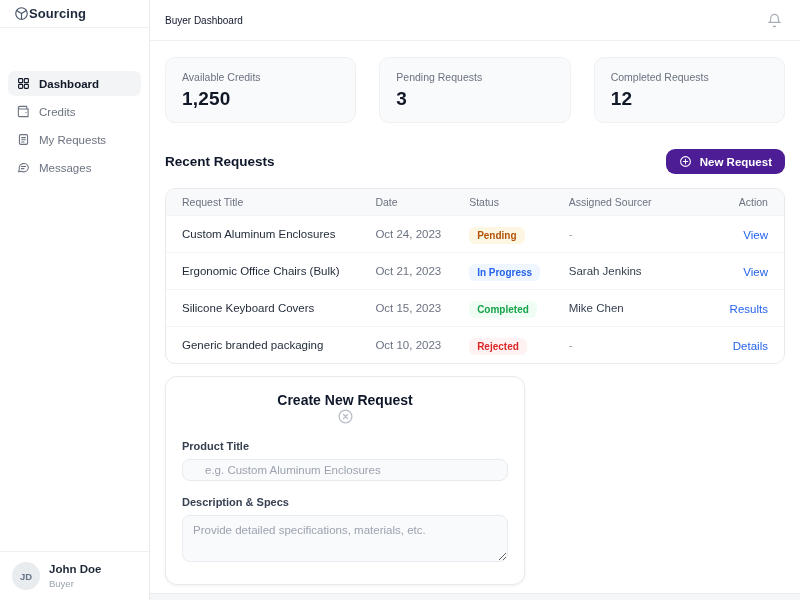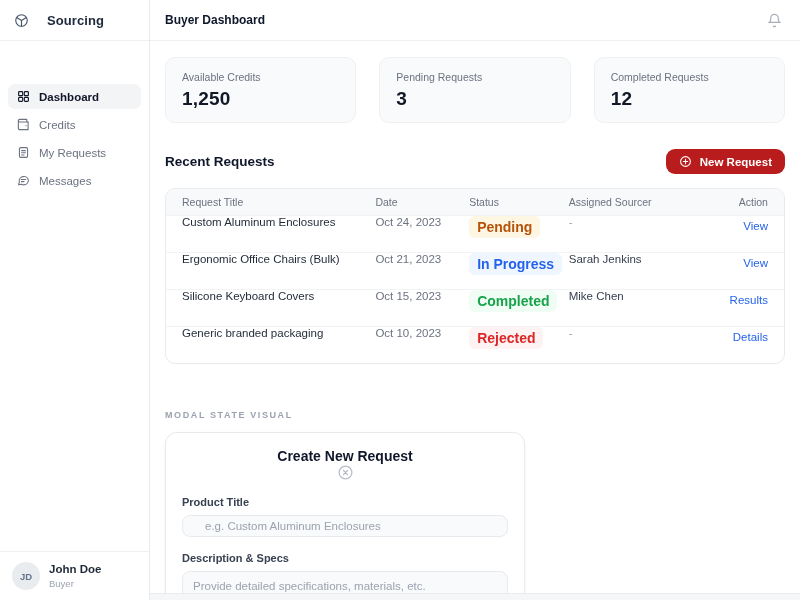--- a/index.html
+++ b/index.html
@@ -3,71 +3,71 @@
 <meta charset="utf-8">
 <style>
   * { box-sizing: border-box; }
   html,body { margin:0; padding:0; width:800px; height:600px; overflow:hidden;
     background:#fff; font-family:"Liberation Sans","DejaVu Sans",sans-serif; }
   .app { display:flex; width:800px; height:600px; }
 
   
   .sidebar { width:150px; min-width:150px; border-right:1px solid #e9ecef;
     display:flex; flex-direction:column; background:#fff; }
-  .logo-row { height:41px; display:flex; align-items:center; gap:18px; padding:0 14px;
+  .logo-row { height:28px; display:flex; align-items:center; gap:0; padding:0 14px;
     border-bottom:1px solid #eef0f3; }
   .logo-row svg { width:15px; height:15px; color:#475569; flex:0 0 auto; }
   .brand { font-size:13px; font-weight:700; color:#1e293b; letter-spacing:.1px; }
   .nav { padding:11px 8px; display:flex; flex-direction:column; gap:3px; }
   .nav-item { display:flex; align-items:center; gap:9px; height:25px; padding:0 9px;
     border-radius:7px; color:#6b7280; font-size:11.5px; cursor:pointer; }
   .nav-item.active { background:#f3f4f6; color:#111827; font-weight:600;margin-top:32px; }
   .nav-item svg { width:13px; height:13px; flex:0 0 auto; }
   .sidebar-spacer { flex:1; }
   .user-row { border-top:1px solid #eef0f3; padding:10px 12px; display:flex; gap:9px; align-items:center; }
   .avatar { width:28px; height:28px; border-radius:50%; background:#e9ecef; color:#64748b;
     font-size:9.5px; font-weight:700; display:flex; align-items:center; justify-content:center; flex:0 0 auto; }
   .user-name { font-size:11.5px; font-weight:600; color:#1f2937; line-height:1.2; }
   .user-role { font-size:9.5px; color:#9ca3af; margin-top:2px; }
 
   
   .main { flex:1; display:flex; flex-direction:column; position:relative; overflow:hidden; }
   .topbar { height:41px; min-height:41px; border-bottom:1px solid #eef0f3; display:flex;
     align-items:center; justify-content:space-between; padding:0 16px 0 15px; }
-  .page-title { font-size:12px; font-weight:700; color:#0f172a; }
+  .page-title { font-size:10px; font-weight:400; color:#0f172a; }
   .bell-btn { background:none; border:none; padding:2px; cursor:pointer; display:flex; }
   .bell-btn svg { width:15px; height:15px; color:#a8aeb8; }
 
   .content { padding:16px 15px 0 15px; }
 
   .stats { display:flex; gap:23px; }
   .stat-card { flex:1; background:#f9fafb; border:1px solid #eef0f2; border-radius:10px;
     padding:13px 16px; height:66px; }
   .stat-label { font-size:10.5px; color:#6b7280; }
   .stat-value { font-size:19px; font-weight:700; color:#111827; margin-top:5px; letter-spacing:.2px; }
 
   .section-head { margin-top:26px; display:flex; align-items:center; justify-content:space-between; }
   .section-title { font-size:13.5px; font-weight:700; color:#0f172a; }
-  .btn-primary { display:flex; align-items:center; gap:8px; background:#b91c1c; color:#fff;
+  .btn-primary { display:flex; align-items:center; gap:8px; background:#4c1d95; color:#fff;
     border:none; border-radius:9px; padding:6px 13px; font-size:11.5px; font-weight:600;
     font-family:inherit; cursor:pointer; }
   .btn-primary svg { width:13px; height:13px; }
 
   .table { margin-top:14px; border:1px solid #e8eaed; border-radius:10px; overflow:hidden; background:#fff; }
   .t-head { display:flex; background:#f8f9fa; padding:7px 16px; align-items:center; }
   .t-col { font-size:10.5px; color:#6b7280; }
   .c-title  { width:33%; }
   .c-date   { width:16%; }
   .c-status { width:17%; }
   .c-sourcer{ width:21%; }
   .c-action { width:13%; text-align:right; }
-  .t-row { display:flex; padding:0 16px; height:37px; border-top:1px solid #f1f3f5; }
+  .t-row { display:flex; align-items:center; padding:0 16px; height:37px; border-top:1px solid #f1f3f5; }
   .cell-title  { font-size:11.5px; color:#1f2937; font-weight:500; }
   .cell-date   { font-size:11.5px; color:#6b7280; }
-  .badge { display:inline-block; font-size:14px; font-weight:600; padding:3px 8px; border-radius:6px; }
+  .badge { display:inline-block; font-size:10px; font-weight:600; padding:3px 8px; border-radius:6px; }
   .cell-sourcer{ font-size:11.5px; color:#374151; }
   .cell-sourcer.empty { color:#9ca3af; }
   .cell-action a { font-size:11.5px; color:#2563eb; font-weight:500; text-decoration:none; cursor:pointer; }
 
   .modal-label { margin-top:46px; font-size:9px; font-weight:600; letter-spacing:1.6px; color:#9ca3af; }
   .modal-card { margin-top:12px; width:360px; background:#fff; border:1px solid #e8eaed;
     border-radius:12px; box-shadow:0 1px 3px rgba(16,24,40,.06); padding:15px 16px 18px; }
   .modal-head { display:flex; justify-content:space-between; align-items:center;flex-direction:column; }
   .modal-title { font-size:14px; font-weight:700; color:#0f172a; }
   .close-btn { background:none; border:none; padding:0; cursor:pointer; display:flex; }
@@ -239,21 +239,20 @@
             <div class="t-row">
     <span class="cell-title c-title">Generic branded packaging</span>
     <span class="cell-date c-date">Oct 10, 2023</span>
     <span class="c-status"><span class="badge" style="background: rgb(254, 242, 242); color: rgb(220, 38, 38);">Rejected</span></span>
     <span class="cell-sourcer c-sourcer empty">-</span>
     <span class="cell-action c-action"><a>Details</a></span>
   </div>
           </div>
       </div>
 
-      <div class="modal-label">MODAL STATE VISUAL</div>
 
       <div class="modal-card">
         <div class="modal-head">
           <span class="modal-title">Create New Request</span>
           <button class="close-btn">
             <svg>
                 <use href="#i-x-circle"></use>
               </svg>
           </button>
         </div>

